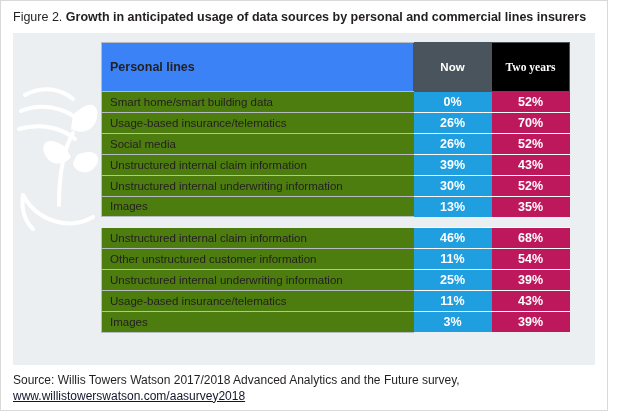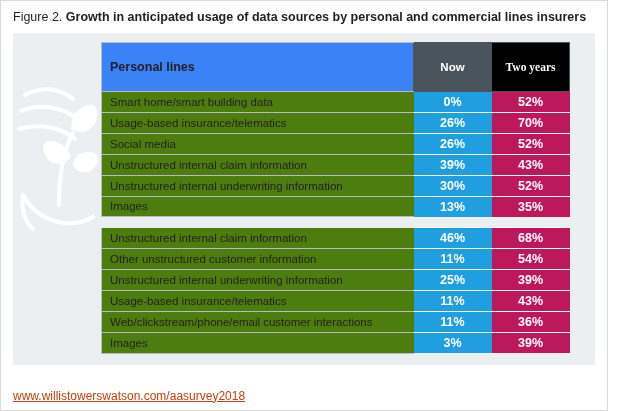--- a/index.html
+++ b/index.html
@@ -121,21 +121,21 @@
   }
   .source {
     position: absolute;
     left: 12px;
     bottom: 6px;
     font-size: 12px;
     line-height: 1.35;
     color: #231f20;
   }
   .source a {
-    color: #c2410c;
+    color: #0f172a;
     text-decoration: underline;
   }
 </style>
 </head>
 <body>
 
 <div class="page">
 
   <div class="figure-caption">
     <span class="cap-label">Figure 2. </span><span class="cap-title">Growth in anticipated usage of data sources by personal and commercial lines insurers</span>
@@ -232,32 +232,28 @@
           <td class="row-label">Unstructured internal underwriting information</td>
           <td class="val now">25%</td>
           <td class="val two">39%</td>
         </tr>
         <tr>
           <td class="row-label">Usage-based insurance/telematics</td>
           <td class="val now">11%</td>
           <td class="val two">43%</td>
         </tr>
         <tr>
-          <td class="row-label">Web/clickstream/phone/email customer interactions</td>
-          <td class="val now">11%</td>
-          <td class="val two">36%</td>
-        </tr>
-        <tr>
           <td class="row-label">Images</td>
           <td class="val now">3%</td>
           <td class="val two">39%</td>
         </tr>
       </tbody>
         </table>
 
     </div>
   </div>
 
   <div class="source">
+    <div>Source: Willis Towers Watson 2017/2018 Advanced Analytics and the Future survey,</div>
     <a href="#">www.willistowerswatson.com/aasurvey2018</a>
   </div>
 
 </div>
 
 </body></html>

